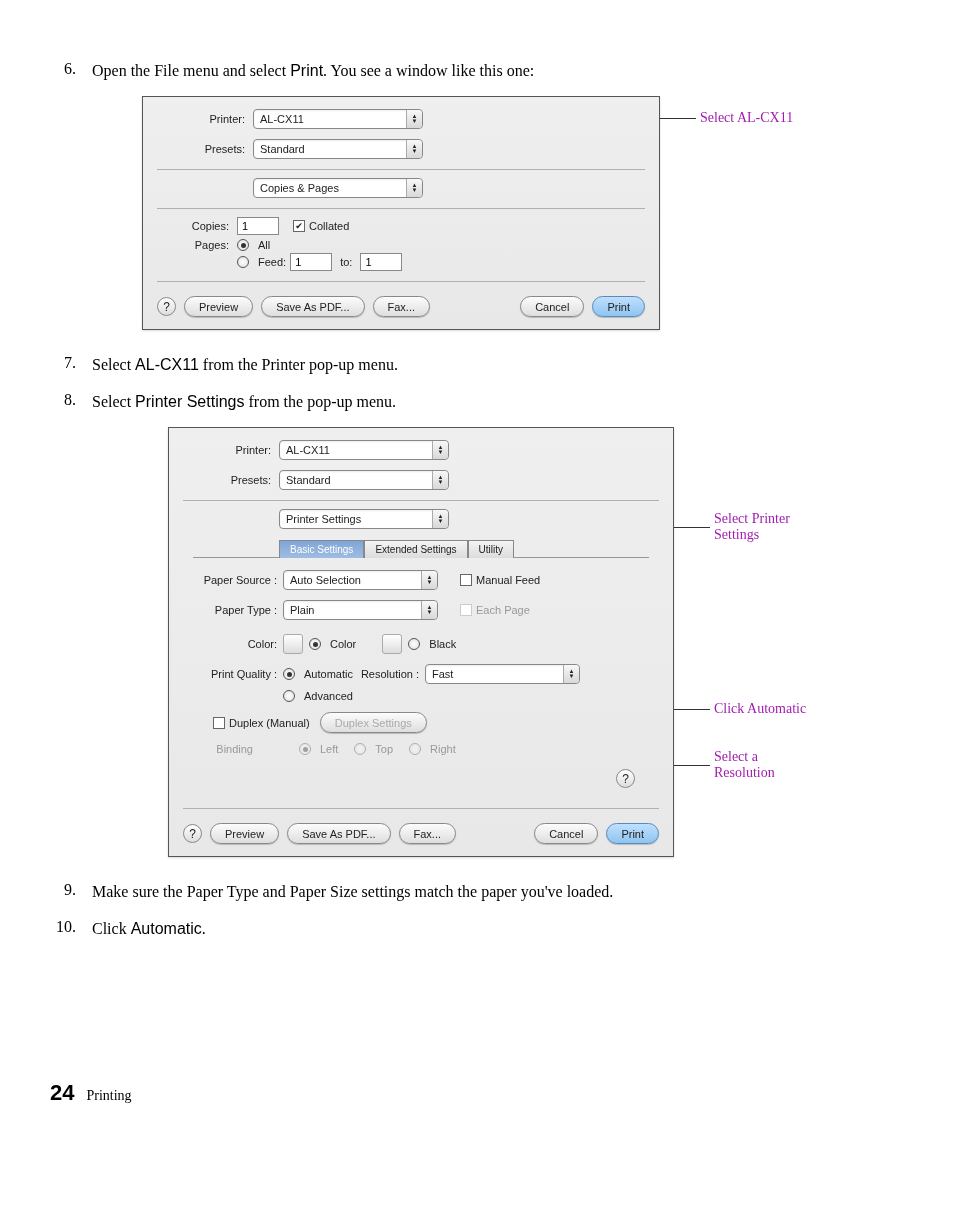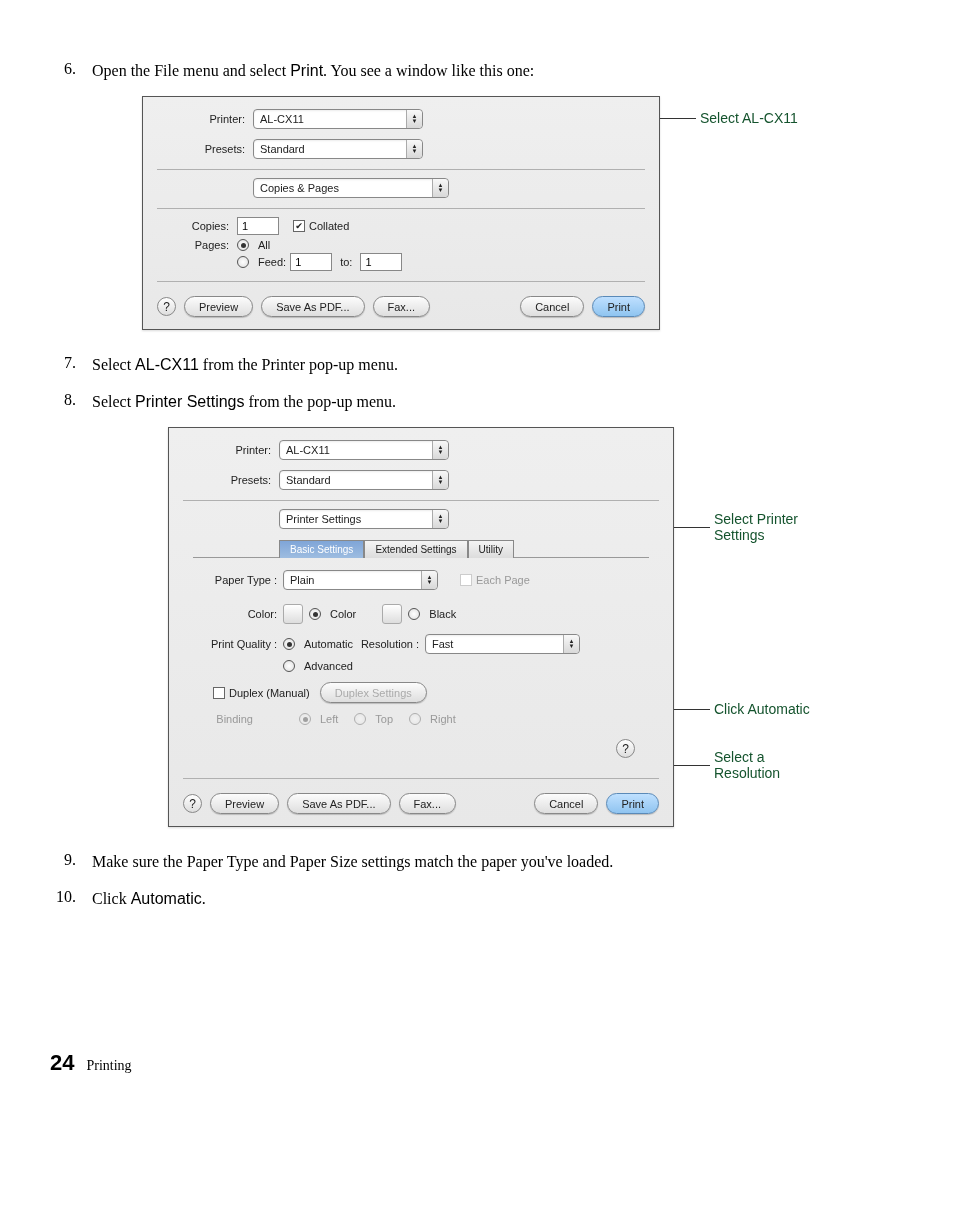--- a/index.html
+++ b/index.html
@@ -6,21 +6,21 @@
 body{font-family:Georgia,serif;background:#fff;color:#000;width:954px;padding:60px 70px 40px 50px;font-size:16px}
 ol{list-style:none}
 .step{display:flex;margin-bottom:14px}
 .step-num{width:42px;flex-shrink:0;text-align:right;padding-right:16px;font-family:Georgia,serif}
 .step-txt{flex:1;line-height:1.4}
 .bold{font-family:Arial,sans-serif;font-weight:400}
 .dialog-wrap{display:flex;margin:14px 0 24px 92px;align-items:flex-start}
 .dialog{border:1.5px solid #555;background:linear-gradient(#efefef,#e8e8e8);font-family:"Lucida Grande",Arial,sans-serif;font-size:11px;color:#222;padding:12px 14px;box-shadow:0 1px 2px rgba(0,0,0,.15)}
 .dlg1{width:518px}
 .dlg2{width:506px}
-.annot{font-family:Liberation Sans, sans-serif;font-size:14px;color:#14532d;margin-left:0}
+.annot{font-family:Liberation Serif, serif;font-size:14px;color:#a21caf;margin-left:0}
 .annot-line{border-top:1px solid #333;width:36px;display:inline-block;vertical-align:middle;margin-right:4px}
 .row{display:flex;align-items:center;margin-bottom:10px}
 .lbl{width:96px;text-align:right;padding-right:8px}
 .select{display:flex;align-items:center;background:#fff;border:1px solid #888;border-radius:4px;height:20px;min-width:155px;padding:0 6px;position:relative;box-shadow:inset 0 1px 2px rgba(0,0,0,.08)}
 .select-arrow{position:absolute;right:0;top:0;bottom:0;width:16px;background:linear-gradient(#f8f8f8,#d8d8d8);border-left:1px solid #aaa;border-radius:0 4px 4px 0;display:flex;flex-direction:column;align-items:center;justify-content:center;font-size:6px;line-height:5px}
 hr.sep{border:none;border-top:1px solid #b0b0b0;margin:8px 0}
 .input{background:#fff;border:1px solid #888;height:18px;padding:1px 4px;font-size:11px}
 .chk{display:inline-flex;align-items:center;gap:4px}
 .chkbox{width:12px;height:12px;border:1px solid #666;background:#fff;display:inline-flex;align-items:center;justify-content:center;font-size:9px}
 .radio{display:inline-flex;align-items:center;gap:9px}
@@ -66,21 +66,21 @@
     <div class="row">
       <span class="lbl">Presets:</span>
       <div class="select" style="width:170px">
         <span>Standard</span>
         <span class="select-arrow">▲<br>▼</span>
       </div>
     </div>
     <hr class="sep">
     <div class="row">
       <span class="lbl"></span>
-      <div class="select" style="width:196px">
+      <div class="select" style="width:170px">
         <span>Copies &amp; Pages</span>
         <span class="select-arrow">▲<br>▼</span>
       </div>
     </div>
     <hr class="sep">
     <div class="row" style="margin-bottom:4px">
       <span class="lbl" style="width:80px">Copies:</span>
       <input class="input" style="width: 42px;" value="1">
       <span style="width:14px"></span>
       <span class="chk">
@@ -163,20 +163,32 @@
         <span>Printer Settings</span>
         <span class="select-arrow">▲<br>▼</span>
       </div>
     </div>
     <div class="tabs">
       <div class="tab active">Basic Settings</div>
       <div class="tab">Extended Settings</div>
       <div class="tab">Utility</div>
     </div>
     <div class="tabpanel">
+      <div class="row">
+        <span style="width:82px;text-align:right;padding-right:6px">Paper Source :</span>
+        <div class="select" style="width:110px">
+          <span>Auto Selection</span>
+          <span class="select-arrow">▲<br>▼</span>
+        </div>
+        <span style="width:22px"></span>
+        <span class="chk">
+            <span class="chkbox"></span>
+            <span>Manual Feed</span>
+          </span>
+      </div>
       <div class="row">
         <span style="width:82px;text-align:right;padding-right:6px">Paper Type :</span>
         <div class="select" style="width:110px">
           <span>Plain</span>
           <span class="select-arrow">▲<br>▼</span>
         </div>
         <span style="width:22px"></span>
         <span class="chk disabled">
             <span class="chkbox" style="border-color:#ccc"></span>
             <span>Each Page</span>

